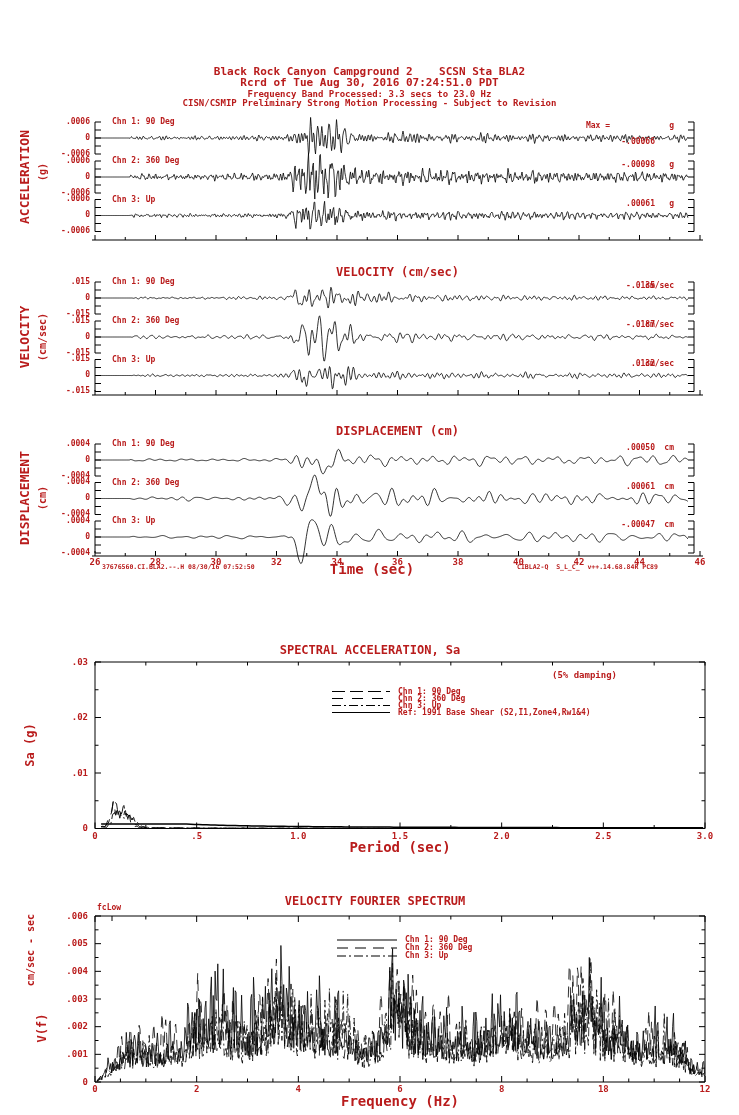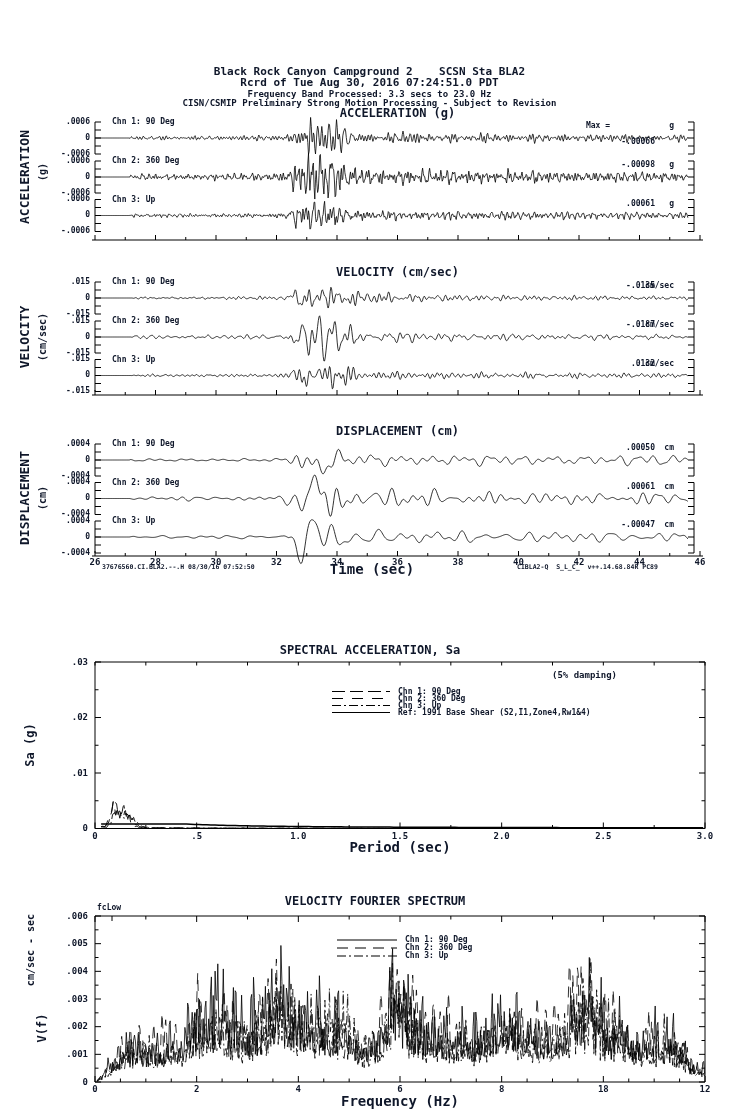--- a/index.html
+++ b/index.html
@@ -1,17 +1,17 @@
 <!DOCTYPE html>
 <html><head>
 <meta charset="utf-8">
 <style>
   html,body{margin:0;padding:0;background:#fff}
   .page{position:relative;width:739px;height:1115px;background:#fff;overflow:hidden;
-        font-family:"DejaVu Sans Mono",monospace;font-weight:bold;color:#0f172a}
+        font-family:"DejaVu Sans Mono",monospace;font-weight:bold;color:#b91c1c}
   .abs{position:absolute;white-space:pre;line-height:1.05}
   .f6{font-size:6.5px}.f8{font-size:8px}.f9{font-size:9px}.f95{font-size:14px}
   .f10{font-size:10px}.f11{font-size:11px}.f12{font-size:12px}.f13{font-size:13px}
   .ctr{text-align:center}
   .hdr{position:absolute;left:0;width:739px;text-align:center;white-space:pre}
   .gtitle{position:absolute;text-align:center}
   .vwrap{position:absolute;width:0;height:0}
   .vwrap>span{position:absolute;left:0;top:0;transform:rotate(-90deg) translate(-50%,-50%);
               transform-origin:0 0;white-space:nowrap;display:block}
   svg{position:absolute;left:0;top:0}
@@ -332,21 +332,20 @@
       <path d="M97.0,1081.29L97.9,1079.69L98.9,1080.12L99.8,1077.73L100.7,1076.01L101.6,1078.73L102.5,1076.36L103.4,1074.52L104.4,1072.52L105.3,1069.51L106.2,1072.64L107.1,1068.87L108.0,1057.77L108.9,1064.39L109.8,1069.52L110.8,1063.53L111.7,1072.99L112.6,1062.20L113.5,1070.71L114.4,1059.86L115.3,1058.36L116.2,1067.55L117.2,1068.75L118.1,1064.23L119.0,1068.83L119.9,1060.57L120.8,1057.41L121.7,1063.88L122.7,1063.08L123.6,1053.52L124.5,1057.79L125.4,1053.51L126.3,1032.39L127.2,1047.74L128.1,1053.21L129.1,1041.11L130.0,1067.29L130.9,1039.45L131.8,1042.35L132.7,1064.38L133.6,1040.23L134.5,1035.12L135.5,1041.90L136.4,1056.15L137.3,1055.32L138.2,1032.85L139.1,1032.09L140.0,1055.03L141.0,1058.28L141.9,1057.67L142.8,1066.58L143.7,1063.06L144.6,1050.80L145.5,1052.92L146.4,1062.92L147.4,1052.03L148.3,1066.78L149.2,1047.72L150.1,1049.76L151.0,1061.99L151.9,1043.42L152.8,1043.78L153.8,1051.84L154.7,1058.16L155.6,1064.87L156.5,1044.32L157.4,1032.95L158.3,1046.08L159.3,1063.57L160.2,1053.49L161.1,1060.13L162.0,1064.09L162.9,1058.51L163.8,1056.86L164.7,1063.38L165.7,1061.96L166.6,1047.48L167.5,1044.17L168.4,1059.05L169.3,1024.31L170.2,1020.85L171.1,1050.84L172.1,1049.09L173.0,1043.72L173.9,1050.76L174.8,1055.32L175.7,1059.89L176.6,1061.58L177.6,1062.36L178.5,1049.35L179.4,1048.28L180.3,1058.29L181.2,1041.38L182.1,1050.22L183.0,1061.53L184.0,1052.88L184.9,1027.38L185.8,1033.93L186.7,1044.30L187.6,1003.04L188.5,1006.46L189.4,1040.44L190.4,1050.24L191.3,1026.08L192.2,1012.24L193.1,1028.43L194.0,1043.63L194.9,1013.61L195.9,1047.57L196.8,1010.35L197.7,1008.95L198.6,1042.50L199.5,999.55L200.4,1025.49L201.3,1048.85L202.3,1046.52L203.2,1018.60L204.1,1044.36L205.0,1007.89L205.9,1001.06L206.8,1036.10L207.7,1042.10L208.7,1018.81L209.6,1040.66L210.5,991.88L211.4,976.90L212.3,1049.08L213.2,995.47L214.2,1049.71L215.1,971.10L216.0,999.00L216.9,1000.48L217.8,963.84L218.7,1018.16L219.6,1047.44L220.6,1032.33L221.5,1029.71L222.4,1012.09L223.3,968.91L224.2,1021.28L225.1,1010.86L226.0,1016.60L227.0,1032.99L227.9,1021.18L228.8,1046.00L229.7,1029.64L230.6,1051.42L231.5,1046.81L232.5,1015.19L233.4,987.49L234.3,1047.95L235.2,990.72L236.1,992.50L237.0,1051.44L237.9,1047.23L238.9,1039.49L239.8,1036.55L240.7,1029.69L241.6,995.11L242.5,1027.82L243.4,1043.04L244.3,1042.26L245.3,1054.86L246.2,1054.84L247.1,1036.66L248.0,1055.58L248.9,1032.14L249.8,1057.05L250.8,998.37L251.7,994.41L252.6,1043.80L253.5,977.28L254.4,997.70L255.3,1054.34L256.2,1033.75L257.2,1054.72L258.1,1050.49L259.0,1047.65L259.9,1047.41L260.8,1054.47L261.7,1031.47L262.6,997.88L263.6,1017.95L264.5,1019.02L265.4,986.30L266.3,1027.90L267.2,1036.46L268.1,1036.83L269.1,992.81L270.0,1022.24L270.9,999.18L271.8,968.73L272.7,1006.37L273.6,1044.08L274.5,1043.71L275.5,1026.13L276.4,999.54L277.3,1021.51L278.2,1005.55L279.1,991.32L280.0,1020.54L280.9,945.48L281.9,981.29L282.8,1017.15L283.7,984.59L284.6,1018.34L285.5,1024.57L286.4,988.01L287.4,995.93L288.3,1021.11L289.2,966.29L290.1,999.31L291.0,1044.66L291.9,1047.37L292.8,1017.07L293.8,1039.18L294.7,1009.80L295.6,1009.93L296.5,1045.41L297.4,1036.14L298.3,1021.23L299.2,1000.41L300.2,1049.83L301.1,1006.08L302.0,1023.36L302.9,1043.05L303.8,1051.98L304.7,1005.18L305.7,1010.57L306.6,1032.57L307.5,991.39L308.4,1023.56L309.3,1039.18L310.2,1042.43L311.1,1034.81L312.1,1028.25L313.0,1050.54L313.9,1048.11L314.8,1044.39L315.7,1019.89L316.6,989.79L317.5,1010.19L318.5,1027.74L319.4,975.71L320.3,1002.62L321.2,1047.43L322.1,1029.75L323.0,1049.50L324.0,1028.93L324.9,1055.23L325.8,1022.82L326.7,1023.66L327.6,1049.58L328.5,1049.69L329.4,1055.64L330.4,1050.50L331.3,1049.38L332.2,1048.47L333.1,1055.59L334.0,1029.18L334.9,996.65L335.8,1003.57L336.8,1052.61L337.7,994.18L338.6,990.77L339.5,1036.56L340.4,1039.59L341.3,1043.96L342.3,1048.00L343.2,1046.50L344.1,1047.14L345.0,1029.81L345.9,1030.59L346.8,1040.31L347.7,1050.53L348.7,1053.64L349.6,1039.67L350.5,1036.46L351.4,1046.36L352.3,1054.42L353.2,1051.04L354.1,1048.72L355.1,1060.91L356.0,1042.63L356.9,1039.94L357.8,1053.56L358.7,1062.80L359.6,1057.63L360.6,1052.13L361.5,1060.08L362.4,1054.84L363.3,1048.63L364.2,1049.06L365.1,1047.94L366.0,1048.40L367.0,1060.18L367.9,1050.85L368.8,1037.74L369.7,1038.02L370.6,1045.36L371.5,1056.95L372.4,1052.15L373.4,1032.43L374.3,1035.47L375.2,1061.72L376.1,1040.71L377.0,1056.67L377.9,1032.85L378.9,1030.52L379.8,1054.21L380.7,1027.01L381.6,1029.80L382.5,1039.12L383.4,1036.11L384.3,1039.73L385.3,1043.66L386.2,1031.19L387.1,1044.95L388.0,1042.65L388.9,996.20L389.8,967.23L390.7,1028.16L391.7,965.05L392.6,948.52L393.5,1033.20L394.4,998.64L395.3,1040.41L396.2,989.13L397.2,1008.50L398.1,1016.12L399.0,993.57L399.9,1014.66L400.8,1015.26L401.7,1005.80L402.6,1048.45L403.6,980.10L404.5,985.76L405.4,1031.73L406.3,992.71L407.2,1044.87L408.1,974.17L409.0,1007.00L410.0,1015.04L410.9,996.34L411.8,1048.33L412.7,1042.14L413.6,1031.85L414.5,1010.88L415.5,1053.47L416.4,1018.50L417.3,1030.26L418.2,1055.53L419.1,1036.80L420.0,1010.34L420.9,1044.80L421.9,1005.91L422.8,996.29L423.7,1054.27L424.6,1029.72L425.5,1056.81L426.4,1024.89L427.3,1054.28L428.3,1022.05L429.2,1036.02L430.1,1041.94L431.0,1050.19L431.9,1021.71L432.8,1016.50L433.8,1051.14L434.7,1016.80L435.6,1038.44L436.5,1056.35L437.4,1047.55L438.3,1028.68L439.2,1051.76L440.2,1035.38L441.1,1040.77L442.0,1058.77L442.9,1048.97L443.8,1015.74L444.7,1027.77L445.6,1037.44L446.6,1007.21L447.5,1037.92L448.4,1049.16L449.3,1057.91L450.2,1040.19L451.1,1045.97L452.1,1051.10L453.0,1041.83L453.9,1049.24L454.8,1045.15L455.7,1038.78L456.6,1060.86L457.5,1031.28L458.5,1037.93L459.4,1044.44L460.3,1031.43L461.2,1048.99L462.1,1006.13L463.0,1025.51L463.9,1047.61L464.9,1027.13L465.8,1042.78L466.7,1050.29L467.6,1042.26L468.5,1051.13L469.4,1049.73L470.4,1046.61L471.3,1058.87L472.2,1061.82L473.1,1026.42L474.0,1012.24L474.9,1059.85L475.8,1012.00L476.8,1021.46L477.7,1053.13L478.6,1038.44L479.5,1051.76L480.4,1030.42L481.3,1055.28L482.2,1044.46L483.2,1055.56L484.1,1056.20L485.0,1042.76L485.9,1017.92L486.8,1042.69L487.7,1033.15L488.7,1034.58L489.6,1046.02L490.5,1046.23L491.4,1018.27L492.3,993.65L493.2,1043.25L494.1,1013.78L495.1,1021.39L496.0,1054.30L496.9,1045.12L497.8,1003.47L498.7,1014.84L499.6,1027.06L500.5,994.81L501.5,1033.26L502.4,1036.06L503.3,1046.59L504.2,1011.51L505.1,1029.49L506.0,1031.13L507.0,1025.98L507.9,1050.14L508.8,1045.02L509.7,1013.85L510.6,1018.03L511.5,1040.66L512.4,1017.78L513.4,1051.47L514.3,1026.50L515.2,1050.58L516.1,994.72L517.0,992.22L517.9,1049.47L518.8,1012.31L519.8,1010.85L520.7,1034.41L521.6,1047.43L522.5,1049.95L523.4,1056.27L524.3,1054.33L525.3,1053.39L526.2,1047.89L527.1,1030.57L528.0,1021.37L528.9,1044.31L529.8,1034.89L530.7,1018.23L531.7,1043.57L532.6,1042.80L533.5,1040.63L534.4,1049.92L535.3,1023.81L536.2,1030.47L537.1,1058.56L538.1,1029.19L539.0,1021.21L539.9,1034.14L540.8,1054.73L541.7,1052.38L542.6,1053.16L543.6,1059.07L544.5,1054.19L545.4,1035.59L546.3,1021.66L547.2,1032.76L548.1,1054.64L549.0,1027.58L550.0,1026.01L550.9,1043.09L551.8,1057.36L552.7,1058.74L553.6,1054.76L554.5,1055.83L555.4,1055.58L556.4,1044.07L557.3,1034.74L558.2,1035.02L559.1,1049.06L560.0,1050.06L560.9,1042.86L561.9,1050.82L562.8,1056.17L563.7,1045.51L564.6,1032.17L565.5,1037.17L566.4,1055.03L567.3,1049.14L568.3,1051.91L569.2,1039.30L570.1,1007.39L571.0,995.50L571.9,1032.25L572.8,1018.35L573.7,999.28L574.7,1016.64L575.6,1029.61L576.5,1028.09L577.4,1041.41L578.3,1026.68L579.2,1019.45L580.2,1044.50L581.1,1045.60L582.0,1014.86L582.9,995.01L583.8,1042.37L584.7,995.06L585.6,1012.58L586.6,1015.83L587.5,1007.67L588.4,1013.66L589.3,957.40L590.2,999.22L591.1,1021.48L592.0,996.03L593.0,1017.62L593.9,1024.83L594.8,1020.23L595.7,1048.60L596.6,1017.86L597.5,1027.16L598.5,1034.93L599.4,1032.92L600.3,1015.76L601.2,977.22L602.1,1032.08L603.0,1003.10L603.9,997.47L604.9,1055.59L605.8,1037.36L606.7,1050.92L607.6,1028.20L608.5,1054.93L609.4,1037.37L610.3,1047.02L611.3,1059.61L612.2,1047.38L613.1,1028.67L614.0,1053.63L614.9,1031.03L615.8,1040.61L616.8,1038.33L617.7,1035.02L618.6,1033.64L619.5,995.99L620.4,1030.86L621.3,1036.09L622.2,1024.35L623.2,1045.81L624.1,1046.63L625.0,1031.52L625.9,1047.18L626.8,1037.09L627.7,1024.97L628.6,1054.44L629.6,1052.82L630.5,1056.10L631.4,1040.77L632.3,1060.35L633.2,1044.95L634.1,1056.74L635.1,1051.25L636.0,1063.31L636.9,1032.02L637.8,1034.52L638.7,1059.98L639.6,1043.46L640.5,1060.68L641.5,1060.37L642.4,1048.01L643.3,1030.82L644.2,1050.14L645.1,1050.43L646.0,1047.24L646.9,1059.02L647.9,1054.19L648.8,1042.55L649.7,1054.59L650.6,1052.12L651.5,1056.68L652.4,1048.62L653.4,1056.27L654.3,1027.01L655.2,1005.97L656.1,1048.40L657.0,1025.39L657.9,1022.39L658.8,1057.12L659.8,1056.84L660.7,1059.52L661.6,1058.74L662.5,1056.41L663.4,1063.31L664.3,1042.46L665.2,1050.73L666.2,1034.97L667.1,1016.84L668.0,1054.18L668.9,1039.13L669.8,1055.92L670.7,1041.36L671.7,1055.99L672.6,1026.73L673.5,1013.28L674.4,1054.68L675.3,1041.00L676.2,1042.50L677.1,1057.43L678.1,1055.85L679.0,1055.24L679.9,1063.70L680.8,1047.76L681.7,1064.62L682.6,1050.20L683.5,1057.00L684.5,1052.89L685.4,1040.90L686.3,1064.60L687.2,1057.87L688.1,1064.04L689.0,1068.01L690.0,1073.40L690.9,1058.51L691.8,1060.44L692.7,1071.53L693.6,1065.29L694.5,1074.12L695.4,1071.34L696.4,1069.09L697.3,1062.30L698.2,1069.85L699.1,1071.08L700.0,1073.30L700.9,1071.65L701.8,1074.44L702.8,1062.49L703.7,1061.44L704.6,1073.77" fill="none" stroke="#000" stroke-width="0.8" stroke-linejoin="round"></path>
       <path d="M97.0,1081.06L97.9,1079.42L98.9,1078.67L99.8,1079.72L100.7,1079.13L101.6,1079.40L102.5,1076.18L103.4,1072.33L104.4,1073.11L105.3,1077.32L106.2,1069.44L107.1,1065.95L108.0,1067.54L108.9,1070.36L109.8,1071.50L110.8,1072.81L111.7,1072.23L112.6,1064.82L113.5,1062.52L114.4,1068.33L115.3,1069.85L116.2,1070.89L117.2,1055.47L118.1,1042.93L119.0,1048.78L119.9,1069.38L120.8,1043.98L121.7,1036.39L122.7,1048.67L123.6,1065.56L124.5,1069.44L125.4,1061.60L126.3,1051.64L127.2,1054.68L128.1,1065.39L129.1,1042.04L130.0,1028.55L130.9,1032.98L131.8,1052.14L132.7,1063.29L133.6,1052.64L134.5,1058.47L135.5,1064.04L136.4,1057.81L137.3,1066.64L138.2,1042.61L139.1,1025.30L140.0,1029.12L141.0,1051.45L141.9,1060.06L142.8,1045.70L143.7,1042.46L144.6,1043.14L145.5,1044.53L146.4,1050.24L147.4,1062.03L148.3,1063.96L149.2,1063.30L150.1,1065.36L151.0,1062.18L151.9,1060.84L152.8,1036.41L153.8,1023.65L154.7,1038.15L155.6,1065.89L156.5,1042.93L157.4,1047.69L158.3,1065.76L159.3,1054.19L160.2,1064.35L161.1,1031.67L162.0,1013.39L162.9,1028.47L163.8,1066.12L164.7,1030.38L165.7,1019.77L166.6,1034.28L167.5,1057.53L168.4,1059.45L169.3,1059.76L170.2,1059.86L171.1,1047.69L172.1,1046.02L173.0,1059.69L173.9,1046.83L174.8,1027.35L175.7,1024.20L176.6,1037.97L177.6,1057.86L178.5,1056.86L179.4,1051.07L180.3,1049.30L181.2,1047.73L182.1,1047.54L183.0,1050.22L184.0,1052.63L184.9,1051.03L185.8,1049.49L186.7,1058.80L187.6,1044.21L188.5,1020.36L189.4,1020.51L190.4,1051.48L191.3,1035.39L192.2,1026.86L193.1,1059.53L194.0,1019.61L194.9,1012.41L195.9,1057.64L196.8,998.90L197.7,973.06L198.6,1007.66L199.5,1043.32L200.4,1000.12L201.3,1005.00L202.3,1038.67L203.2,1046.99L204.1,1046.89L205.0,1047.28L205.9,1037.43L206.8,1040.53L207.7,1050.55L208.7,1043.91L209.6,1032.47L210.5,1023.01L211.4,1022.68L212.3,1036.15L213.2,1047.26L214.2,1034.94L215.1,1038.26L216.0,1049.53L216.9,1050.68L217.8,1044.93L218.7,1028.54L219.6,1017.44L220.6,1021.48L221.5,1043.90L222.4,1029.58L223.3,997.36L224.2,989.90L225.1,1019.61L226.0,1040.84L227.0,1004.28L227.9,1012.99L228.8,1056.44L229.7,1017.52L230.6,1024.51L231.5,1044.15L232.5,998.94L233.4,999.53L234.3,1044.76L235.2,1026.74L236.1,1014.92L237.0,1038.50L237.9,1056.89L238.9,1058.37L239.8,1040.28L240.7,1026.24L241.6,1038.50L242.5,1053.45L243.4,1031.30L244.3,1027.21L245.3,1033.34L246.2,1038.24L247.1,1042.09L248.0,1052.82L248.9,1048.89L249.8,1036.30L250.8,1040.52L251.7,1056.47L252.6,1052.84L253.5,1053.12L254.4,1027.34L255.3,1010.02L256.2,1018.98L257.2,1053.08L258.1,1020.68L259.0,994.21L259.9,995.89L260.8,1022.83L261.7,1054.64L262.6,1035.01L263.6,1042.28L264.5,1045.46L265.4,1037.97L266.3,1043.82L267.2,999.88L268.1,978.56L269.1,1005.00L270.0,1044.08L270.9,1009.45L271.8,1023.94L272.7,1037.49L273.6,1024.24L274.5,1037.58L275.5,980.29L276.4,958.99L277.3,994.02L278.2,1044.48L279.1,1007.92L280.0,1006.63L280.9,1015.13L281.9,1009.58L282.8,998.66L283.7,1008.58L284.6,1044.24L285.5,1020.25L286.4,1019.78L287.4,1046.91L288.3,1033.52L289.2,1049.03L290.1,1009.00L291.0,983.94L291.9,998.39L292.8,1040.37L293.8,1026.53L294.7,1016.69L295.6,1026.79L296.5,1036.79L297.4,1034.59L298.3,1024.57L299.2,1020.11L300.2,1031.45L301.1,1051.22L302.0,1021.26L302.9,1005.40L303.8,1015.90L304.7,1046.95L305.7,1037.36L306.6,1036.80L307.5,1049.98L308.4,1024.82L309.3,1029.23L310.2,1049.50L311.1,1014.42L312.1,1009.67L313.0,1035.21L313.9,1052.30L314.8,1048.89L315.7,1052.50L316.6,1050.11L317.5,1043.48L318.5,1017.88L319.4,1017.70L320.3,1047.91L321.2,1034.31L322.1,1028.93L323.0,1050.82L324.0,1044.18L324.9,1048.81L325.8,1044.89L326.7,1033.69L327.6,1047.16L328.5,1046.01L329.4,1040.41L330.4,1057.16L331.3,1040.74L332.2,1044.96L333.1,1045.59L334.0,1023.43L334.9,1026.53L335.8,1053.61L336.8,1032.69L337.7,1020.74L338.6,1030.67L339.5,1051.51L340.4,1047.83L341.3,1042.56L342.3,1048.28L343.2,1056.82L344.1,1058.41L345.0,1049.94L345.9,1039.85L346.8,1041.82L347.7,1059.43L348.7,1039.12L349.6,1035.76L350.5,1053.59L351.4,1047.87L352.3,1049.11L353.2,1049.95L354.1,1027.22L355.1,1030.64L356.0,1060.21L356.9,1035.80L357.8,1028.63L358.7,1042.54L359.6,1056.87L360.6,1057.51L361.5,1051.92L362.4,1057.04L363.3,1055.06L364.2,1037.74L365.1,1038.84L366.0,1056.43L367.0,1061.45L367.9,1064.91L368.8,1051.90L369.7,1044.41L370.6,1057.94L371.5,1047.76L372.4,1030.95L373.4,1034.64L374.3,1049.56L375.2,1057.45L376.1,1051.40L377.0,1042.95L377.9,1049.21L378.9,1046.49L379.8,1013.27L380.7,994.20L381.6,1001.08L382.5,1030.01L383.4,1047.22L384.3,1024.40L385.3,1025.59L386.2,1042.90L387.1,1051.28L388.0,1036.69L388.9,998.91L389.8,970.96L390.7,982.17L391.7,1029.43L392.6,1018.65L393.5,998.36L394.4,1003.28L395.3,1004.11L396.2,985.92L397.2,969.34L398.1,986.03L399.0,1037.45L399.9,1009.34L400.8,994.09L401.7,1008.95L402.6,1019.38L403.6,1005.09L404.5,985.46L405.4,995.16L406.3,1039.95L407.2,1021.30L408.1,1011.25L409.0,1034.39L410.0,1053.48L410.9,1037.91L411.8,998.11L412.7,975.05L413.6,997.93L414.5,1055.75L415.5,1008.51L416.4,989.93L417.3,1005.00L418.2,1030.29L419.1,1044.67L420.0,1044.83L420.9,1041.26L421.9,1045.22L422.8,1060.29L423.7,1039.27L424.6,1019.95L425.5,1011.98L426.4,1018.76L427.3,1034.37L428.3,1047.52L429.2,1052.31L430.1,1055.06L431.0,1053.74L431.9,1029.58L432.8,1007.25L433.8,1003.55L434.7,1020.70L435.6,1044.06L436.5,1059.04L437.4,1055.44L438.3,1043.25L439.2,1023.76L440.2,1011.68L441.1,1022.85L442.0,1051.84L442.9,1051.62L443.8,1059.18L444.7,1041.11L445.6,1032.81L446.6,1060.12L447.5,1019.35L448.4,992.76L449.3,1007.41L450.2,1047.88L451.1,1047.63L452.1,1045.27L453.0,1059.22L453.9,1063.31L454.8,1049.03L455.7,1028.92L456.6,1023.86L457.5,1038.92L458.5,1061.23L459.4,1052.27L460.3,1050.48L461.2,1054.16L462.1,1055.74L463.0,1053.35L463.9,1049.13L464.9,1045.34L465.8,1043.97L466.7,1047.66L467.6,1057.87L468.5,1056.15L469.4,1044.20L470.4,1038.32L471.3,1038.18L472.2,1042.20L473.1,1051.43L474.0,1061.39L474.9,1045.31L475.8,1040.41L476.8,1053.23L477.7,1054.04L478.6,1046.20L479.5,1062.57L480.4,1037.52L481.3,1026.73L482.2,1046.18L483.2,1046.93L484.1,1031.23L485.0,1046.30L485.9,1051.90L486.8,1045.28L487.7,1055.95L488.7,1030.05L489.6,1030.98L490.5,1059.42L491.4,1029.04L492.3,1027.87L493.2,1054.11L494.1,1037.02L495.1,1035.29L496.0,1053.07L496.9,1045.38L497.8,1044.68L498.7,1049.70L499.6,1046.03L500.5,1035.11L501.5,1033.02L502.4,1049.64L503.3,1033.65L504.2,1020.77L505.1,1030.72L506.0,1053.67L507.0,1037.36L507.9,1039.53L508.8,1049.77L509.7,1028.08L510.6,1018.44L511.5,1030.28L512.4,1049.80L513.4,1020.71L514.3,1011.84L515.2,1028.03L516.1,1051.83L517.0,1054.12L517.9,1046.18L518.8,1033.00L519.8,1044.42L520.7,1037.58L521.6,1008.32L522.5,1011.21L523.4,1042.62L524.3,1048.51L525.3,1047.91L526.2,1052.66L527.1,1039.99L528.0,1053.16L528.9,1041.57L529.8,1025.23L530.7,1030.43L531.7,1042.84L532.6,1044.07L533.5,1036.27L534.4,1040.31L535.3,1054.14L536.2,1015.39L537.1,997.25L538.1,1014.62L539.0,1050.63L539.9,1048.96L540.8,1053.70L541.7,1050.45L542.6,1044.81L543.6,1059.14L544.5,1029.45L545.4,1009.83L546.3,1011.51L547.2,1029.52L548.1,1050.85L549.0,1056.64L550.0,1051.18L550.9,1049.57L551.8,1043.44L552.7,1028.19L553.6,1009.62L554.5,1002.81L555.4,1020.11L556.4,1057.23L557.3,1028.27L558.2,1013.94L559.1,1022.45L560.0,1035.83L560.9,1037.23L561.9,1028.86L562.8,1027.15L563.7,1041.14L564.6,1056.08L565.5,1045.34L566.4,1043.00L567.3,1030.42L568.3,997.68L569.2,965.44L570.1,970.74L571.0,1026.10L571.9,1010.83L572.8,975.18L573.7,995.29L574.7,1035.69L575.6,1044.04L576.5,1007.72L577.4,967.83L578.3,974.92L579.2,1035.16L580.2,995.88L581.1,966.08L582.0,984.34L582.9,1017.70L583.8,1030.46L584.7,1016.86L585.6,998.85L586.6,1000.56L587.5,1029.17L588.4,1026.96L589.3,982.72L590.2,956.93L591.1,961.28L592.0,994.34L593.0,1039.47L593.9,1033.27L594.8,1021.00L595.7,1024.82L596.6,1031.18L597.5,1032.45L598.5,1030.29L599.4,1028.07L600.3,1025.96L601.2,1025.65L602.1,1035.47L603.0,1056.35L603.9,1018.65L604.9,993.71L605.8,1002.22L606.7,1038.53L607.6,1051.93L608.5,1050.11L609.4,1051.06L610.3,1037.06L611.3,1058.86L612.2,1020.12L613.1,989.52L614.0,1004.69L614.9,1054.38L615.8,1029.50L616.8,1025.85L617.7,1054.25L618.6,1046.02L619.5,1047.73L620.4,1053.22L621.3,1027.23L622.2,1020.01L623.2,1032.12L624.1,1053.06L625.0,1053.26L625.9,1035.84L626.8,1026.20L627.7,1029.82L628.6,1046.69L629.6,1061.72L630.5,1051.95L631.4,1056.99L632.3,1061.09L633.2,1056.94L634.1,1064.72L635.1,1050.03L636.0,1039.74L636.9,1041.42L637.8,1054.99L638.7,1057.95L639.6,1045.71L640.5,1048.09L641.5,1064.16L642.4,1051.67L643.3,1052.79L644.2,1056.85L645.1,1030.70L646.0,1028.16L646.9,1059.35L647.9,1029.30L648.8,1010.36L649.7,1034.06L650.6,1051.10L651.5,1021.53L652.4,1032.08L653.4,1062.97L654.3,1036.05L655.2,1039.53L656.1,1063.48L657.0,1048.00L657.9,1047.21L658.8,1057.87L659.8,1063.75L660.7,1060.49L661.6,1057.32L662.5,1052.54L663.4,1052.99L664.3,1064.03L665.2,1052.11L666.2,1047.94L667.1,1059.35L668.0,1057.24L668.9,1055.26L669.8,1062.91L670.7,1046.34L671.7,1045.77L672.6,1065.31L673.5,1044.34L674.4,1032.47L675.3,1042.61L676.2,1067.45L677.1,1048.13L678.1,1042.71L679.0,1056.57L679.9,1061.74L680.8,1049.17L681.7,1056.84L682.6,1062.82L683.5,1043.06L684.5,1043.16L685.4,1063.90L686.3,1056.84L687.2,1047.23L688.1,1056.65L689.0,1072.80L690.0,1067.74L690.9,1073.40L691.8,1066.65L692.7,1065.89L693.6,1074.01L694.5,1066.79L695.4,1063.84L696.4,1066.54L697.3,1069.86L698.2,1071.28L699.1,1073.02L700.0,1074.25L700.9,1069.74L701.8,1069.64L702.8,1074.63L703.7,1073.28L704.6,1076.06" fill="none" stroke="#000" stroke-width="0.8" stroke-linejoin="round" stroke-dasharray="11,7"></path>
       <path d="M97.0,1081.32L97.9,1081.09L98.9,1079.51L99.8,1077.51L100.7,1078.41L101.6,1079.53L102.5,1079.10L103.4,1079.08L104.4,1078.21L105.3,1076.04L106.2,1077.65L107.1,1075.65L108.0,1076.64L108.9,1074.17L109.8,1073.41L110.8,1075.40L111.7,1073.51L112.6,1067.40L113.5,1063.88L114.4,1067.52L115.3,1070.65L116.2,1061.95L117.2,1062.22L118.1,1069.90L119.0,1070.80L119.9,1058.33L120.8,1051.41L121.7,1068.81L122.7,1052.22L123.6,1057.70L124.5,1058.78L125.4,1054.49L126.3,1059.52L127.2,1041.64L128.1,1062.38L129.1,1053.60L130.0,1063.52L130.9,1047.56L131.8,1042.18L132.7,1068.74L133.6,1048.83L134.5,1054.73L135.5,1064.50L136.4,1058.81L137.3,1061.86L138.2,1041.07L139.1,1049.21L140.0,1060.57L141.0,1049.42L141.9,1064.85L142.8,1040.44L143.7,1057.89L144.6,1046.30L145.5,1043.79L146.4,1067.01L147.4,1056.90L148.3,1056.73L149.2,1035.36L150.1,1051.99L151.0,1058.94L151.9,1053.20L152.8,1067.11L153.8,1067.73L154.7,1062.72L155.6,1052.82L156.5,1055.40L157.4,1068.24L158.3,1060.25L159.3,1062.88L160.2,1061.82L161.1,1054.66L162.0,1065.23L162.9,1062.10L163.8,1068.27L164.7,1060.74L165.7,1064.34L166.6,1043.07L167.5,1042.05L168.4,1057.29L169.3,1061.44L170.2,1055.69L171.1,1065.50L172.1,1046.82L173.0,1041.29L173.9,1056.47L174.8,1062.98L175.7,1052.77L176.6,1051.87L177.6,1063.71L178.5,1051.30L179.4,1061.48L180.3,1056.83L181.2,1056.39L182.1,1066.52L183.0,1059.24L184.0,1058.58L184.9,1061.92L185.8,1061.82L186.7,1049.94L187.6,1034.98L188.5,1042.03L189.4,1058.30L190.4,1040.72L191.3,1058.15L192.2,1054.84L193.1,1051.98L194.0,1020.54L194.9,1033.39L195.9,1050.74L196.8,1041.89L197.7,1049.49L198.6,1032.58L199.5,1059.60L200.4,1033.78L201.3,1041.22L202.3,1056.89L203.2,1057.60L204.1,1038.65L205.0,1022.91L205.9,1029.02L206.8,1053.10L207.7,1040.78L208.7,1046.92L209.6,1045.62L210.5,1051.79L211.4,1025.79L212.3,1016.33L213.2,1052.86L214.2,1035.20L215.1,1045.24L216.0,1009.25L216.9,1029.43L217.8,1041.50L218.7,1044.11L219.6,1040.10L220.6,1048.51L221.5,1022.59L222.4,1004.29L223.3,1029.88L224.2,1055.42L225.1,1053.86L226.0,1046.89L227.0,1057.40L227.9,1042.90L228.8,1030.65L229.7,1037.82L230.6,1061.02L231.5,1046.96L232.5,1060.37L233.4,1039.68L234.3,1043.70L235.2,1053.02L236.1,1050.03L237.0,1039.88L237.9,1021.14L238.9,1058.70L239.8,1021.03L240.7,1025.36L241.6,1060.41L242.5,1063.21L243.4,1031.97L244.3,1021.23L245.3,1054.64L246.2,1031.94L247.1,1025.49L248.0,1048.24L248.9,1056.68L249.8,1061.17L250.8,1040.32L251.7,1031.86L252.6,1060.83L253.5,1029.73L254.4,1045.06L255.3,1026.38L256.2,1013.94L257.2,1055.94L258.1,1011.63L259.0,1036.04L259.9,1039.23L260.8,1051.35L261.7,1013.18L262.6,996.86L263.6,1042.31L264.5,1026.09L265.4,1024.65L266.3,1056.57L267.2,1039.31L268.1,1053.42L269.1,1011.12L270.0,1000.65L270.9,1046.33L271.8,1016.84L272.7,1039.65L273.6,1002.86L274.5,997.11L275.5,1032.88L276.4,977.62L277.3,1018.76L278.2,1024.21L279.1,1038.41L280.0,1002.46L280.9,986.43L281.9,1040.45L282.8,1013.16L283.7,1016.41L284.6,1049.00L285.5,1021.42L286.4,1039.44L287.4,1020.49L288.3,1000.94L289.2,1039.60L290.1,1026.15L291.0,1050.31L291.9,995.54L292.8,989.09L293.8,1052.11L294.7,996.96L295.6,1018.52L296.5,1051.46L297.4,1055.97L298.3,1015.66L299.2,1004.96L300.2,1039.00L301.1,1035.93L302.0,1020.45L302.9,1038.31L303.8,1047.64L304.7,1038.48L305.7,1050.61L306.6,1022.09L307.5,1043.20L308.4,1032.07L309.3,1036.72L310.2,1025.48L311.1,993.97L312.1,1034.32L313.0,1030.28L313.9,1026.25L314.8,1059.80L315.7,1051.57L316.6,1038.72L317.5,1005.22L318.5,1010.47L319.4,1056.22L320.3,1020.53L321.2,1024.51L322.1,1050.31L323.0,1028.66L324.0,1049.28L324.9,1000.12L325.8,1026.79L326.7,1023.50L327.6,1013.73L328.5,1037.25L329.4,988.44L330.4,1031.70L331.3,1020.62L332.2,1019.00L333.1,1048.29L334.0,1024.36L334.9,1054.69L335.8,999.38L336.8,1001.25L337.7,1059.52L338.6,1017.82L339.5,1040.91L340.4,1023.98L341.3,1018.76L342.3,1038.37L343.2,990.95L344.1,1033.14L345.0,1022.05L345.9,1032.45L346.8,1018.29L347.7,993.68L348.7,1054.28L349.6,1015.45L350.5,1034.06L351.4,1044.79L352.3,1043.18L353.2,1043.11L354.1,1018.04L355.1,1039.48L356.0,1052.87L356.9,1041.09L357.8,1064.43L358.7,1042.26L359.6,1048.93L360.6,1054.27L361.5,1042.94L362.4,1066.73L363.3,1049.35L364.2,1067.66L365.1,1035.54L366.0,1035.64L367.0,1062.87L367.9,1060.92L368.8,1066.48L369.7,1064.49L370.6,1055.05L371.5,1042.82L372.4,1047.95L373.4,1054.80L374.3,1055.58L375.2,1063.28L376.1,1053.18L377.0,1051.19L377.9,1062.37L378.9,1054.03L379.8,1060.92L380.7,1050.71L381.6,1057.17L382.5,1054.97L383.4,1058.52L384.3,1037.30L385.3,1015.56L386.2,1012.88L387.1,1043.40L388.0,1027.27L388.9,1025.00L389.8,1049.31L390.7,1049.63L391.7,995.72L392.6,961.70L393.5,1026.90L394.4,993.99L395.3,1009.26L396.2,1014.76L397.2,1003.01L398.1,1025.32L399.0,979.39L399.9,1029.80L400.8,1011.26L401.7,1023.25L402.6,1018.39L403.6,985.22L404.5,1022.47L405.4,1031.73L406.3,1021.94L407.2,1049.25L408.1,1020.02L409.0,1058.56L410.0,997.40L410.9,999.92L411.8,1054.04L412.7,1020.01L413.6,1057.69L414.5,1009.62L415.5,1035.55L416.4,1029.46L417.3,1023.24L418.2,1058.02L419.1,1039.45L420.0,1053.13L420.9,1019.27L421.9,1028.09L422.8,1059.64L423.7,1051.51L424.6,1058.01L425.5,1058.96L426.4,1062.77L427.3,1045.66L428.3,1032.17L429.2,1044.83L430.1,1055.56L431.0,1050.55L431.9,1055.09L432.8,1043.57L433.8,1059.03L434.7,1056.47L435.6,1058.63L436.5,1049.14L437.4,1061.79L438.3,1042.02L439.2,1044.61L440.2,1050.86L441.1,1039.75L442.0,1033.58L442.9,1056.65L443.8,1044.96L444.7,1045.78L445.6,1061.16L446.6,1056.53L447.5,1038.13L448.4,1039.76L449.3,1064.64L450.2,1049.11L451.1,1055.58L452.1,1059.21L453.0,1051.69L453.9,1060.22L454.8,1057.38L455.7,1055.88L456.6,1060.19L457.5,1052.46L458.5,1054.79L459.4,1021.91L460.3,1029.72L461.2,1060.99L462.1,1044.67L463.0,1060.20L463.9,1043.55L464.9,1056.55L465.8,1018.71L466.7,1031.39L467.6,1059.13L468.5,1047.46L469.4,1059.25L470.4,1041.69L471.3,1058.06L472.2,1049.82L473.1,1047.44L474.0,1066.12L474.9,1051.30L475.8,1062.80L476.8,1041.89L477.7,1031.79L478.6,1056.18L479.5,1050.51L480.4,1061.64L481.3,1041.77L482.2,1048.34L483.2,1042.16L484.1,1026.57L485.0,1058.58L485.9,1045.39L486.8,1062.31L487.7,1029.97L488.7,1038.47L489.6,1056.69L490.5,1050.88L491.4,1053.22L492.3,1045.53L493.2,1056.82L494.1,1031.36L495.1,1025.66L496.0,1037.97L496.9,1052.50L497.8,1053.47L498.7,1042.60L499.6,1046.11L500.5,1039.79L501.5,1015.29L502.4,1037.24L503.3,1040.14L504.2,1045.74L505.1,1030.39L506.0,1026.81L507.0,1048.34L507.9,1035.59L508.8,1038.00L509.7,1006.88L510.6,1035.54L511.5,1035.16L512.4,1028.99L513.4,1048.11L514.3,1048.19L515.2,1027.42L516.1,1016.50L517.0,1030.73L517.9,1060.16L518.8,1034.37L519.8,1032.82L520.7,1053.99L521.6,1058.85L522.5,1047.02L523.4,1030.36L524.3,1052.24L525.3,1038.73L526.2,1043.54L527.1,1044.46L528.0,1029.17L528.9,1056.79L529.8,1046.49L530.7,1055.96L531.7,1055.60L532.6,1064.10L533.5,1040.41L534.4,1028.47L535.3,1036.88L536.2,1056.63L537.1,1053.70L538.1,1051.29L539.0,1063.40L539.9,1059.46L540.8,1045.96L541.7,1025.63L542.6,1043.75L543.6,1048.95L544.5,1048.56L545.4,1045.99L546.3,1032.65L547.2,1059.24L548.1,1042.24L549.0,1047.99L550.0,1061.56L550.9,1060.65L551.8,1051.62L552.7,1037.30L553.6,1036.37L554.5,1053.52L555.4,1049.86L556.4,1046.35L557.3,1056.41L558.2,1041.37L559.1,1059.88L560.0,1026.19L560.9,1035.93L561.9,1051.08L562.8,1045.97L563.7,1039.15L564.6,1013.31L565.5,1036.99L566.4,1045.03L567.3,1032.75L568.3,1046.85L569.2,1058.09L570.1,1048.34L571.0,1021.53L571.9,1005.22L572.8,1032.22L573.7,1025.47L574.7,1006.41L575.6,1054.17L576.5,1013.87L577.4,1046.40L578.3,1002.08L579.2,1010.83L580.2,1027.84L581.1,1003.68L582.0,1042.73L582.9,978.45L583.8,991.09L584.7,1053.83L585.6,1018.94L586.6,1038.12L587.5,1037.13L588.4,1045.33L589.3,1006.61L590.2,962.75L591.1,1001.88L592.0,1023.28L593.0,996.83L593.9,1055.06L594.8,1007.24L595.7,1055.50L596.6,989.76L597.5,1004.80L598.5,1033.89L599.4,1003.22L600.3,1060.44L601.2,1003.66L602.1,1017.36L603.0,1051.80L603.9,1029.37L604.9,1061.45L605.8,1029.35L606.7,1042.65L607.6,1030.51L608.5,998.46L609.4,1033.65L610.3,1038.14L611.3,1036.25L612.2,1041.12L613.1,1018.87L614.0,1061.65L614.9,1008.78L615.8,1029.74L616.8,1042.35L617.7,1033.64L618.6,1048.22L619.5,1015.72L620.4,1042.36L621.3,1046.99L622.2,1042.50L623.2,1061.15L624.1,1043.80L625.0,1062.08L625.9,1036.37L626.8,1026.65L627.7,1054.99L628.6,1046.76L629.6,1054.13L630.5,1046.26L631.4,1039.72L632.3,1062.54L633.2,1040.56L634.1,1059.20L635.1,1050.56L636.0,1059.72L636.9,1047.96L637.8,1040.13L638.7,1052.60L639.6,1061.01L640.5,1061.65L641.5,1066.56L642.4,1062.65L643.3,1060.80L644.2,1057.01L645.1,1046.07L646.0,1043.54L646.9,1060.81L647.9,1056.97L648.8,1058.87L649.7,1063.60L650.6,1060.85L651.5,1065.20L652.4,1058.62L653.4,1063.14L654.3,1062.78L655.2,1057.90L656.1,1067.05L657.0,1042.99L657.9,1030.65L658.8,1051.28L659.8,1053.62L660.7,1056.73L661.6,1050.86L662.5,1054.03L663.4,1037.08L664.3,1012.57L665.2,1045.64L666.2,1045.87L667.1,1049.88L668.0,1051.40L668.9,1044.82L669.8,1060.75L670.7,1037.46L671.7,1052.42L672.6,1055.30L673.5,1048.11L674.4,1067.49L675.3,1041.87L676.2,1046.18L677.1,1067.39L678.1,1054.89L679.0,1067.55L679.9,1047.10L680.8,1062.83L681.7,1048.19L682.6,1043.24L683.5,1070.61L684.5,1059.61L685.4,1072.37L686.3,1054.62L687.2,1062.78L688.1,1066.03L689.0,1062.02L690.0,1074.20L690.9,1068.57L691.8,1074.46L692.7,1067.16L693.6,1064.56L694.5,1069.77L695.4,1075.68L696.4,1074.55L697.3,1073.66L698.2,1071.87L699.1,1074.93L700.0,1067.74L700.9,1069.54L701.8,1076.77L702.8,1075.40L703.7,1073.74L704.6,1072.79" fill="none" stroke="#000" stroke-width="0.8" stroke-linejoin="round" stroke-dasharray="9,3,2,3"></path>
     </svg>
 
   <div class="hdr f11" style="top:65px">Black Rock Canyon Campground 2    SCSN Sta BLA2</div>
   <div class="hdr f11" style="top:76px">Rcrd of Tue Aug 30, 2016 07:24:51.0 PDT</div>
   <div class="hdr f9" style="top:89px">Frequency Band Processed: 3.3 secs to 23.0 Hz</div>
   <div class="hdr f9" style="top:98px">CISN/CSMIP Preliminary Strong Motion Processing - Subject to Revision</div>
 
-  <div class="gtitle f12" style="left:95px;width:605px;top:106px">ACCELERATION (g)</div>
   <div class="gtitle f12" style="left:95px;width:605px;top:424px">DISPLACEMENT (cm)</div>
   <div class="gtitle f12" style="left:95px;width:605px;top:265px">VELOCITY (cm/sec)</div>
 
   <div class="vwrap" style="left:24px;top:177px">
       <span class="f13">ACCELERATION</span>
     </div>
   <div class="vwrap" style="left:42px;top:172px">
       <span class="f10">(g)</span>
     </div>
   <div class="vwrap" style="left:24px;top:337px">

